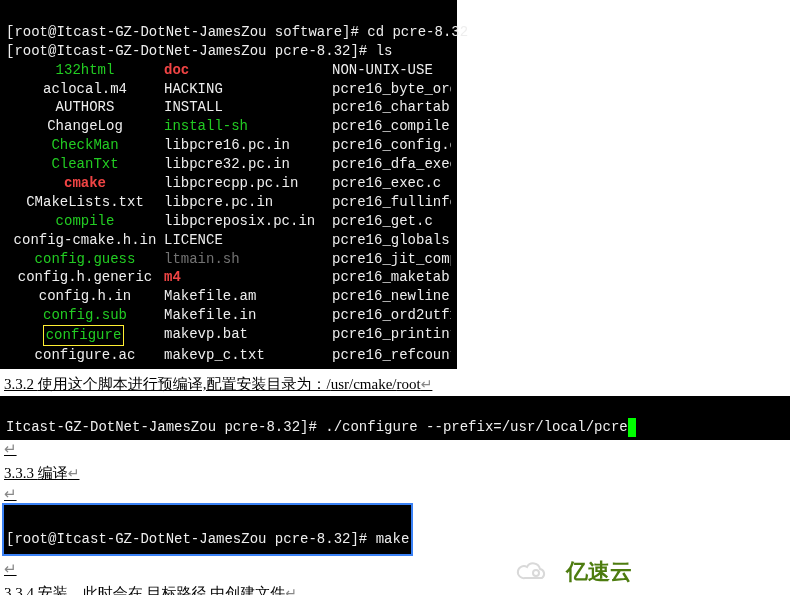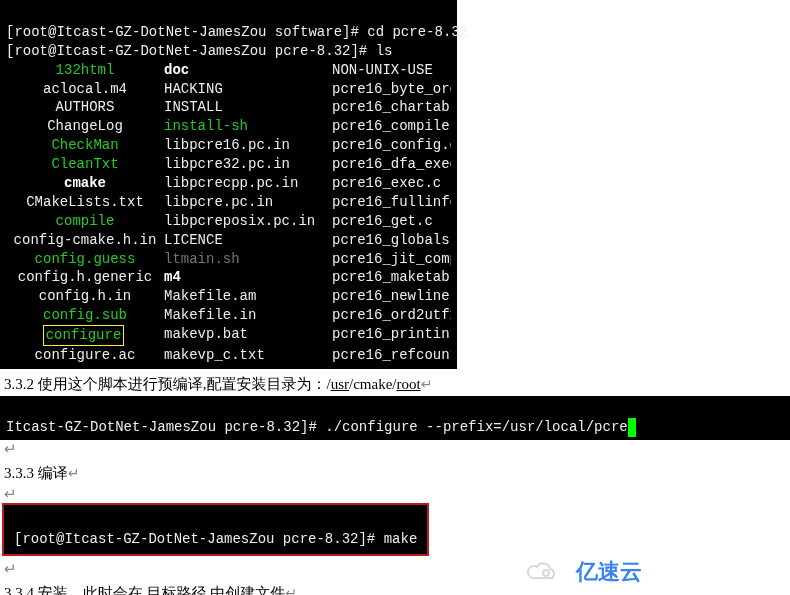--- a/index.html
+++ b/index.html
@@ -15,28 +15,28 @@
     color: #ccc;
     font-family: 'Courier New', monospace;
     font-size: 14px;
     line-height: 1.35;
     padding: 4px 6px;
     white-space: pre;
     display: inline-block;
   }
   .term1 { width: 445px; }
   .term2 { width: 786px; padding-top:3px; padding-bottom:3px;}
-  .term3 { padding: 6px 10px; border:2px solid #b91c1c; }
+  .term3 { padding: 6px 2px; border:2px solid #3b82f6; }
   .row { display:flex; }
   .col { overflow:hidden; }
   .c1 { width: 158px; text-align: center; }
   .c2 { width: 168px; }
   .c3 { flex:1; }
   .green { color: #22cc22; }
-  .blue { color: #ffffff; font-weight:bold; }
+  .blue { color: #ef4444; font-weight:bold; }
   .cyan { color:#737373; }
   .white { color:#eee; }
   .yellowbox {
     border: 1.5px solid #ffee33;
     padding: 0 2px;
     display:inline-block;
     margin-left:-3px;
   }
   .greenbg {
     background:#00ff00;
@@ -48,32 +48,32 @@
     font-family: "SimSun","宋体",serif;
     font-size: 15px;
     padding: 6px 4px 2px 4px;
     color:#000;
   }
   .udl { text-decoration: underline; text-align: center; }
   .pilcrow { color:#888; font-size:14px; }
   .pilcrow-block { padding: 0 4px; color:#888; font-family:"SimSun",serif; font-size:15px;}
   .watermark {
     position:absolute;
-    right:4px;
+    right:14px;
     bottom: 8px;
-    color:#3b82f6;
+    color:#4d7c0f;
     font-size:22px;
     font-weight:bold;
     display:flex;
     align-items:center;
     gap:16px;
     font-family: "Microsoft YaHei", sans-serif;
   }
   .watermark svg { stroke:#d9d9d9; fill:none; }
-  .wrap { position:relative; width:646px; height:595px; }
+  .wrap { position:relative; width:646px; height:595px;text-decoration:underline; }
 </style>
 </head>
 <body>
 
 <div class="wrap">
 
 
 <div class="terminal term1">
 <span class="white">[root@Itcast-GZ-DotNet-JamesZou software]# </span><span class="white">cd pcre-8.32</span>
 <span class="white">[root@Itcast-GZ-DotNet-JamesZou pcre-8.32]# </span><span class="white">ls</span>

